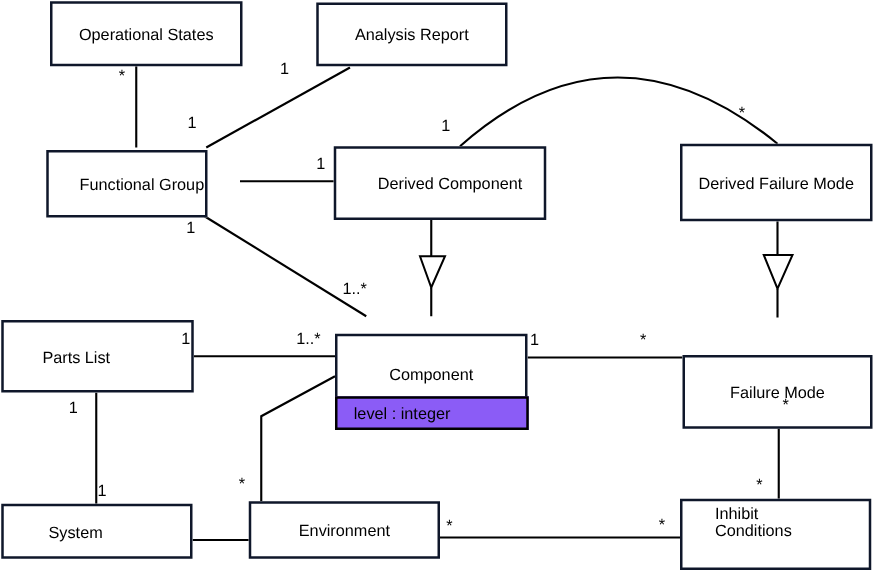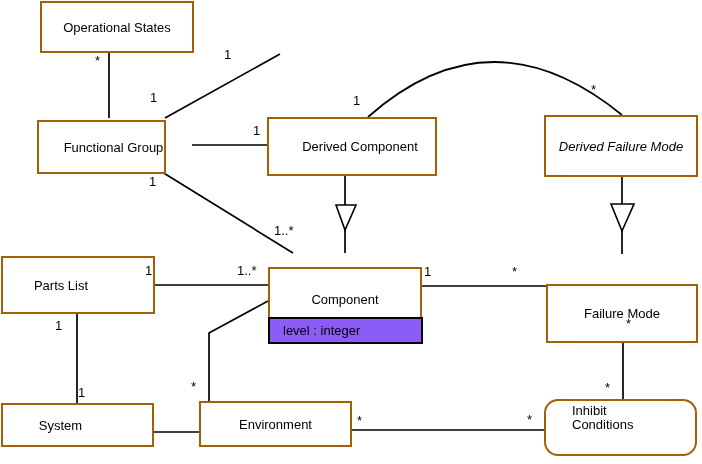--- a/index.html
+++ b/index.html
@@ -9,21 +9,21 @@
     background:#ffffff;
     font-family:"Liberation Sans","DejaVu Sans",sans-serif;
     font-size:13px;color:#000000;
     overflow:hidden;
   }
   #connectors{position:absolute;left:0;top:0;z-index:1;}
   .uml-class{
     position:absolute;z-index:2;
     box-sizing:border-box;
     background:#ffffff;
-    border:2px solid #a16207;
+    border:2px solid #0f172a;
     display:flex;align-items:center;justify-content:center;
     text-align:center;line-height:15px;
   }
   .uml-class.shift-left{padding-right:34px;}
   .uml-class.two-line{
     align-items:flex-start;justify-content:flex-start;
     text-align:left;padding:3px 0 0 26px;line-height:14px;
   }
   .uml-attr{
     position:absolute;z-index:2;
@@ -35,28 +35,28 @@
   }
   .mult{
     position:absolute;z-index:3;
     line-height:15px;white-space:nowrap;
   }
   
   #c-operational-states{left:40px;top:1px;width:154px;height:52px;}
   #c-analysis-report{left:253px;top:2px;width:153px;height:51px;}
   #c-functional-group{left:37px;top:120px;width:129px;height:54px;padding-left:24px;}
   #c-derived-component{left:267px;top:117px;width:170px;height:59px;padding-left:16px;}
-  #c-derived-failure-mode{left:544px;top:115px;width:154px;height:62px;font-style:italic;}
+  #c-derived-failure-mode{left:544px;top:115px;width:154px;height:62px;}
   #c-parts-list{left:1px;top:256px;width:154px;height:58px;}
   #c-component{left:268px;top:253px;width:154px;height:64px;margin-top:14px;}
   #c-component-attr{left:268px;top:317px;width:155px;height:27px;}
   #c-failure-mode{left:546px;top:254px;width:152px;height:59px;margin-top:30px;}
   #c-system{left:1px;top:403px;width:153px;height:44px;}
   #c-environment{left:199px;top:401px;width:153px;height:46px;}
-  #c-inhibit-conditions{left:544px;top:399px;width:153px;height:57px;border-radius:14px;}
+  #c-inhibit-conditions{left:544px;top:399px;width:153px;height:57px;}
   
   #m1{left:95px;top:53px;}   #m2{left:150px;top:90px;}
   #m3{left:224px;top:47px;}  #m4{left:253px;top:123px;}
   #m5{left:149px;top:174px;} #m6{left:274px;top:223px;}
   #m7{left:353px;top:93px;}  #m8{left:591px;top:82px;}
   #m9{left:237px;top:263px;} #m10{left:145px;top:263px;}
   #m11{left:424px;top:264px;}#m12{left:512px;top:264px;}
   #m13{left:55px;top:318px;} #m14{left:78px;top:385px;}
   #m15{left:191px;top:379px;}#m16{left:626px;top:316px;}
   #m17{left:605px;top:380px;}#m18{left:357px;top:413px;}
@@ -99,20 +99,23 @@
       <line x1="345" y1="230" x2="345" y2="253"></line>
 
       <line x1="622" y1="177" x2="622" y2="204"></line>
       <polygon points="611,204 634,204 622,231" fill="#ffffff" stroke-width="1.6"></polygon>
       <line x1="622" y1="231" x2="622" y2="254"></line>
     </g>
   </svg>
 
   <div id="c-operational-states" class="uml-class">
     <span>Operational States</span>
+  </div>
+  <div id="c-analysis-report" class="uml-class">
+    <span>Analysis Report</span>
   </div>
   <div id="c-functional-group" class="uml-class">
     <span>Functional Group</span>
   </div>
   <div id="c-derived-component" class="uml-class">
     <span>Derived Component</span>
   </div>
   <div id="c-derived-failure-mode" class="uml-class">
     <span>Derived Failure Mode</span>
   </div>

